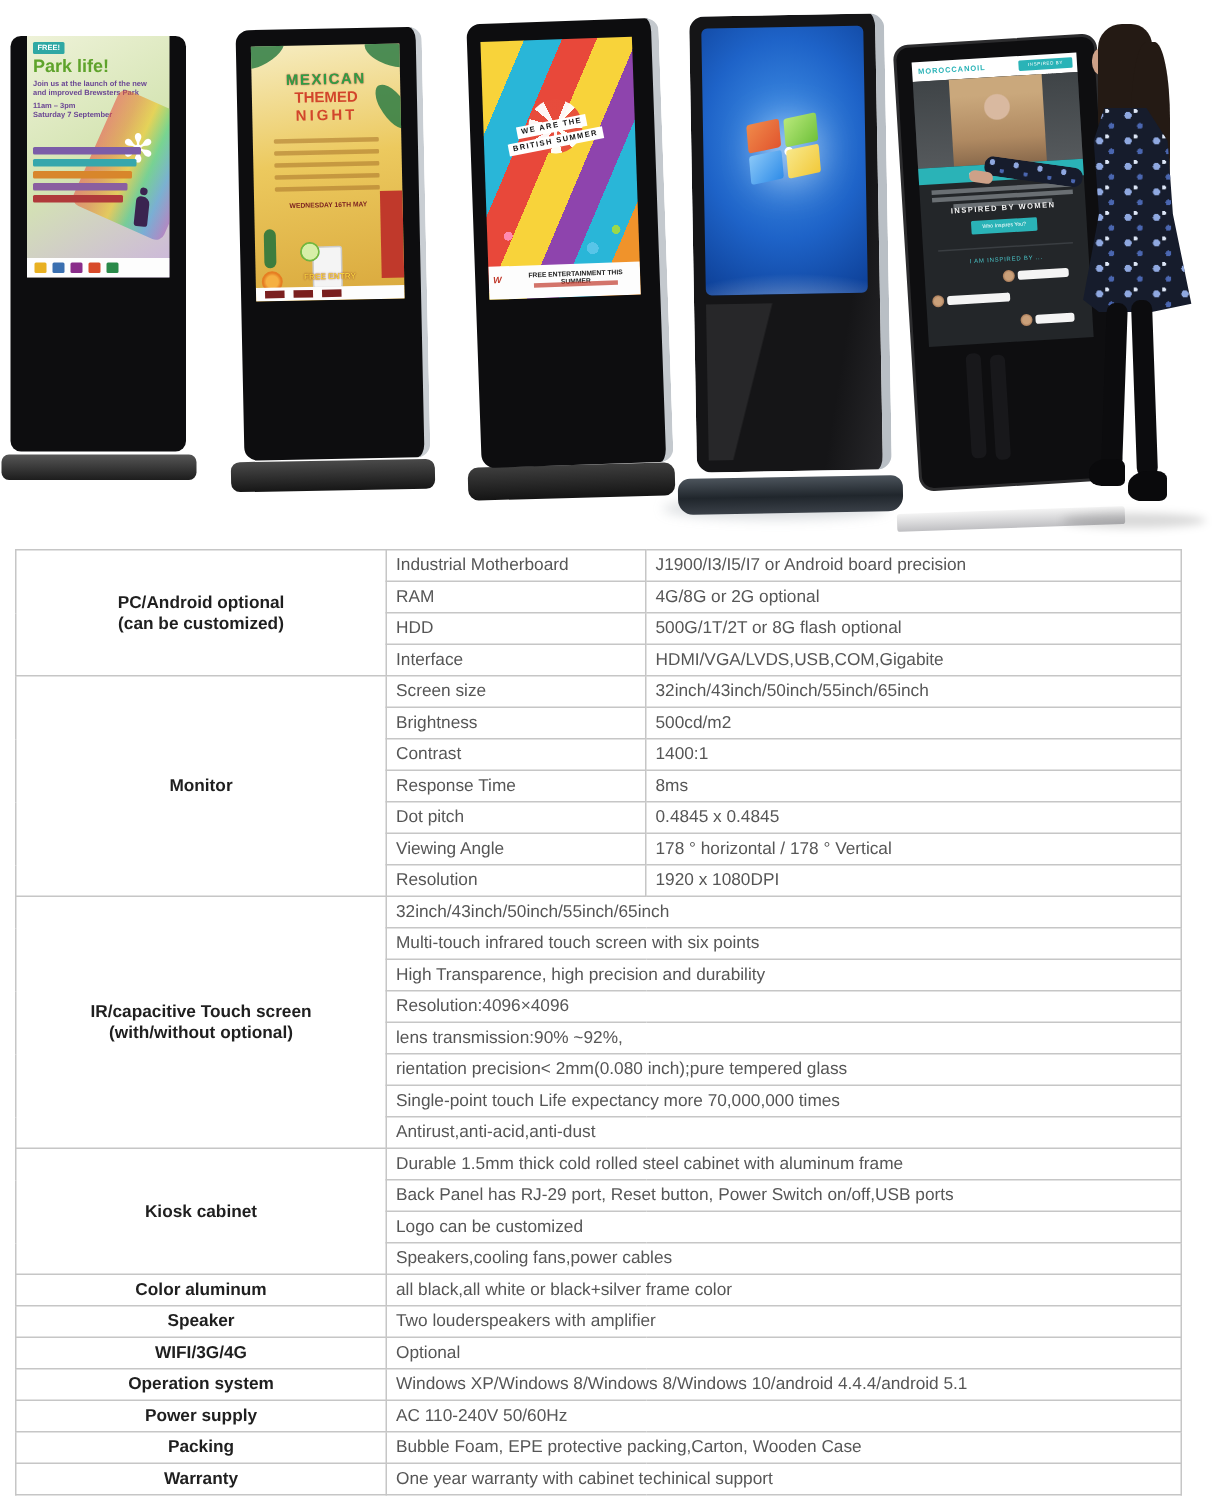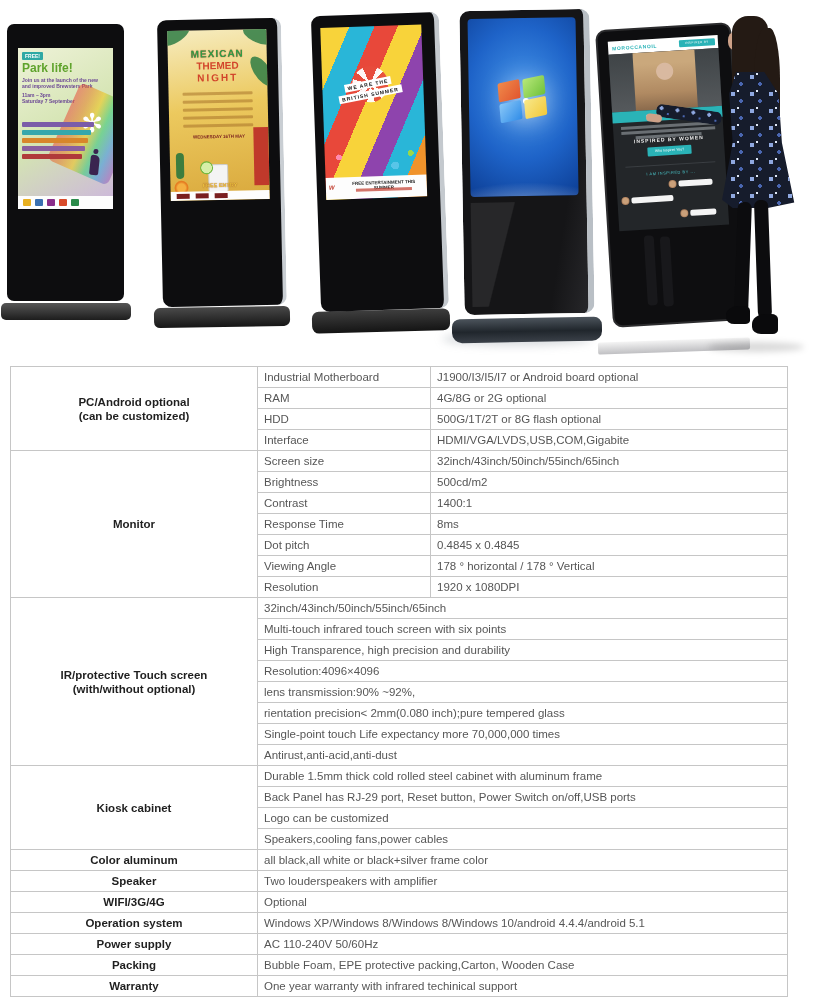--- a/index.html
+++ b/index.html
@@ -10,21 +10,21 @@
   
   .gallery { position:relative; width:813px; height:358px; background:#fff; }
   .kiosk { position:absolute; }
   .kbody { position:absolute; background:#0d0d0f; border-radius:7px; }
   .kscreen { position:absolute; overflow:hidden; }
   .kbase { position:absolute; background:linear-gradient(#565656,#1d1d1d); border-radius:5px; }
 
   
   .k1 { left:4px; top:24px; width:126px; height:296px; }
   .k1 .kbody { left:3px; top:0; width:117px; height:277px; }
-  .k1 .kscreen { left:11px; top:24px; width:95px; height:161px;
+  .k1 .kscreen { left:11px; top:0; width:95px; height:161px;
     background:linear-gradient(150deg,#eef2d8 0%,#d4e4b2 50%,#cdb9da 95%); }
   .k1 .kbase { left:-3px; bottom:0; width:130px; height:17px; }
   .p1-badge { position:absolute; left:4px; top:4px; background:#2fa8a4; color:#fff;
     font-size:5px; font-weight:bold; padding:1px 3px; border-radius:1px; }
   .p1-title { position:absolute; left:4px; top:13px; color:#5fa32c; font-size:12px; font-weight:bold; }
   .p1-line { position:absolute; left:4px; color:#6b4794; font-size:5px; font-weight:bold; line-height:6px; }
   .p1-rainbow { position:absolute; right:-14px; top:44px; width:66px; height:84px;
     background:linear-gradient(90deg,#e74c3c,#e67e22,#f1c40f,#2ecc71,#3498db,#9b59b6);
     opacity:.55; transform:rotate(24deg); border-radius:6px; }
   .p1-flower { position:absolute; right:10px; top:62px; color:#fff; font-size:26px; line-height:26px; }
@@ -343,21 +343,21 @@
         <col style="width:173px">
         <col style="width:357px">
       </colgroup>
     <tbody id="spec-body">
         <tr>
           <td class="cat" rowspan="4">
             <div>PC/Android optional</div>
             <div>(can be customized)</div>
           </td>
           <td>Industrial Motherboard</td>
-          <td>J1900/I3/I5/I7 or Android board optional</td>
+          <td>J1900/I3/I5/I7 or Android board precision</td>
         </tr>
         <tr>
           <td>RAM</td>
           <td>4G/8G or 2G optional</td>
         </tr>
         <tr>
           <td>HDD</td>
           <td>500G/1T/2T or 8G flash optional</td>
         </tr>
         <tr>
@@ -390,21 +390,21 @@
         <tr>
           <td>Viewing Angle</td>
           <td>178 ° horizontal / 178 ° Vertical</td>
         </tr>
         <tr>
           <td>Resolution</td>
           <td>1920 x 1080DPI</td>
         </tr>
         <tr>
           <td class="cat" rowspan="8">
-            <div>IR/protective Touch screen</div>
+            <div>IR/capacitive Touch screen</div>
             <div>(with/without optional)</div>
           </td>
           <td colspan="2">32inch/43inch/50inch/55inch/65inch</td>
         </tr>
         <tr>
           <td colspan="2">Multi-touch infrared touch screen with six points</td>
         </tr>
         <tr>
           <td colspan="2">High Transparence, high precision and durability</td>
         </tr>
@@ -471,18 +471,18 @@
         <tr>
           <td class="cat" rowspan="1">
             <div>Packing</div>
           </td>
           <td colspan="2">Bubble Foam, EPE protective packing,Carton, Wooden Case</td>
         </tr>
         <tr>
           <td class="cat" rowspan="1">
             <div>Warranty</div>
           </td>
-          <td colspan="2">One year warranty with infrared techinical support</td>
+          <td colspan="2">One year warranty with cabinet techinical support</td>
         </tr>
       </tbody>
   </table>
 
 </div>
 
 </body></html>

